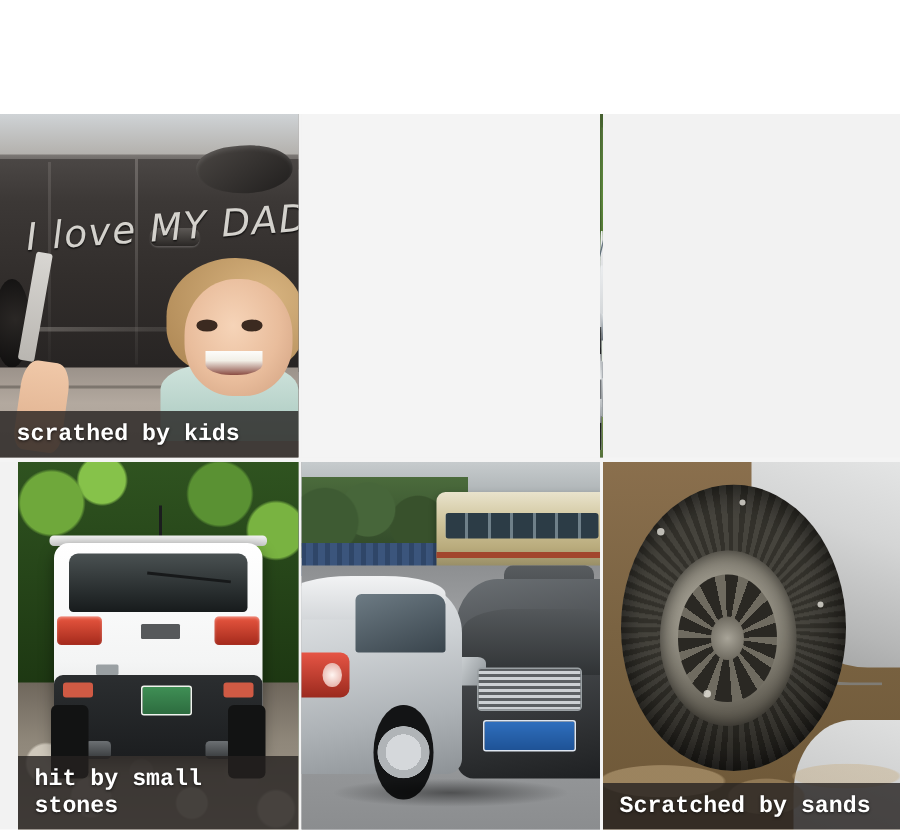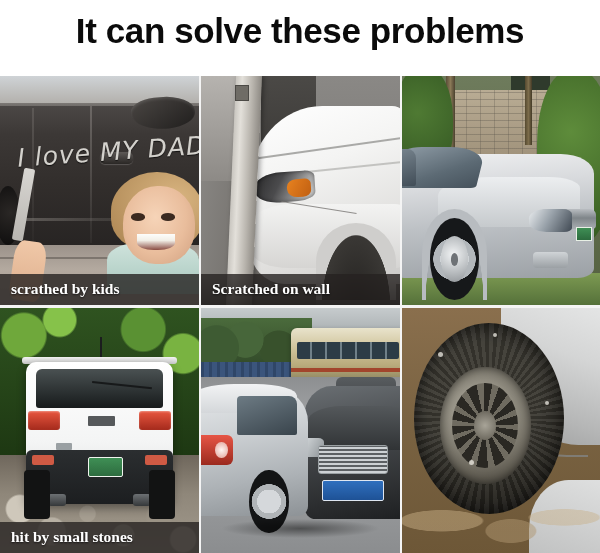--- a/index.html
+++ b/index.html
@@ -57,21 +57,21 @@
     inset: 0;
     overflow: hidden;
   }
   .caption {
     position: absolute;
     left: 0;
     right: 0;
     bottom: 0;
     background: rgba(38,34,32,0.80);
     color: #ffffff;
-    font-family: Liberation Serif, serif;
+    font-family: Liberation Mono, monospace;
     font-weight: bold;
     font-size: 15.5px;
     line-height: 18px;
     padding: 6px 8px 7px 11px;
     box-sizing: border-box;
     text-shadow: 0 1px 2px rgba(0,0,0,0.65);
     white-space: pre-line;
   }
   .caption.two-line { font-size: 16px; line-height: 19px; padding-bottom: 8px; }
 
@@ -238,21 +238,21 @@
   .c3 .wheel .hub { position:absolute; left:22%; top:22%; width:56%; height:56%;
     border-radius:50%;
     background: radial-gradient(circle at 45% 40%, #f1f3f4, #b6babd 60%, #8e9296 100%); }
   .c3 .wheel .hub::after { content:""; position:absolute; inset:36%;
     border-radius:50%; background:#6e7276; }
   .c3 .arch { left: 10%; bottom: 2%; width: 33%; height: 40%;
     border-radius: 60% 60% 0 0;
     background: radial-gradient(ellipse at 50% 100%, rgba(0,0,0,0) 0 62%, #b8bcc0 63% 100%); }
 
   
-  .c4 { background: linear-gradient(180deg,#2c4a1c 0%, #1f3a14 55%, #8a8274 100%); }
+  .c4 { background: linear-gradient(180deg,#2c4a1c 0%, #1f3a14 55%, #8a8274 100%); margin-left: 12px; }
   .c4 .green { left:0; top:0; width:100%; height:62%;
     background:
       radial-gradient(circle at 12% 18%, #6fa83b 0 10%, transparent 11%),
       radial-gradient(circle at 30% 8%, #86c24a 0 8%, transparent 9%),
       radial-gradient(circle at 72% 14%, #5a9133 0 11%, transparent 12%),
       radial-gradient(circle at 92% 30%, #79b341 0 9%, transparent 10%),
       linear-gradient(180deg,#2f5320 0%, #1d3712 100%); }
   .c4 .rocks { left:0; bottom:0; width:100%; height:40%;
     background:
       radial-gradient(circle at 10% 55%, #cfc8bb 0 7%, transparent 8%),
@@ -405,21 +405,20 @@
       radial-gradient(ellipse at 20% 60%, rgba(190,165,125,.55) 0 18%, transparent 19%),
       radial-gradient(ellipse at 55% 75%, rgba(175,150,112,.5) 0 16%, transparent 17%),
       radial-gradient(ellipse at 82% 55%, rgba(200,176,136,.45) 0 15%, transparent 16%); }
   .c6 .drop { position:absolute; background: rgba(240,238,230,.75); border-radius:50%; }
 </style>
 </head>
 <body>
 
 <div class="page">
 
-  <div class="title">It can solve these problems</div>
 
   <div class="grid">
 
     <div class="cell c1">
       <div class="photo">
         <div class="lay sky"></div>
         <div class="lay glassline"></div>
         <div class="lay body"></div>
         <div class="lay doorseam2"></div>
         <div class="lay doorseam1"></div>
@@ -438,39 +437,20 @@
         <div class="lay mouth"></div>
         <div class="lay driver"></div>
         <div class="lay driver-h"></div>
         <div class="lay arm"></div>
       </div>
       <div class="caption">scrathed by kids</div>
     </div>
 
     <div class="gap-v"></div>
 
-    <div class="cell c2">
-      <div class="photo">
-        <div class="lay bgwall"></div>
-        <div class="lay bgwall2"></div>
-        <div class="lay darkwin"></div>
-        <div class="lay car"></div>
-        <div class="lay hoodline"></div>
-        <div class="lay hoodline2"></div>
-        <div class="lay bumper"></div>
-        <div class="lay headlight"></div>
-        <div class="lay blinker"></div>
-        <div class="lay scratchline"></div>
-        <div class="lay arch"></div>
-        <div class="lay pillar"></div>
-        <div class="lay pillar-cap"></div>
-        <div class="lay shadow"></div>
-      </div>
-      <div class="caption">Scratched on wall</div>
-    </div>
 
     <div class="gap-v"></div>
 
     <div class="cell c3">
       <div class="photo">
         <div class="lay darkwin3"></div>
         <div class="lay bgbrick"></div>
         <div class="lay bgwin"></div>
         <div class="lay bgwin2"></div>
         <div class="lay trunk1"></div>
@@ -556,16 +536,17 @@
         <div class="lay fender2"></div>
         <div class="lay archline"></div>
         <div class="lay tire"></div>
         <div class="lay rim"></div>
         <div class="lay splash"></div>
         <div class="drop" style="left:18%; top:18%; width:5px; height:5px;"></div>
         <div class="drop" style="left:46%; top:10%; width:4px; height:4px;"></div>
         <div class="drop" style="left:72%; top:38%; width:4px; height:4px;"></div>
         <div class="drop" style="left:34%; top:62%; width:5px; height:5px;"></div>
       </div>
+      <div class="caption">Scratched by sands</div>
     </div>
 
   </div>
 </div>
 
 </body></html>

